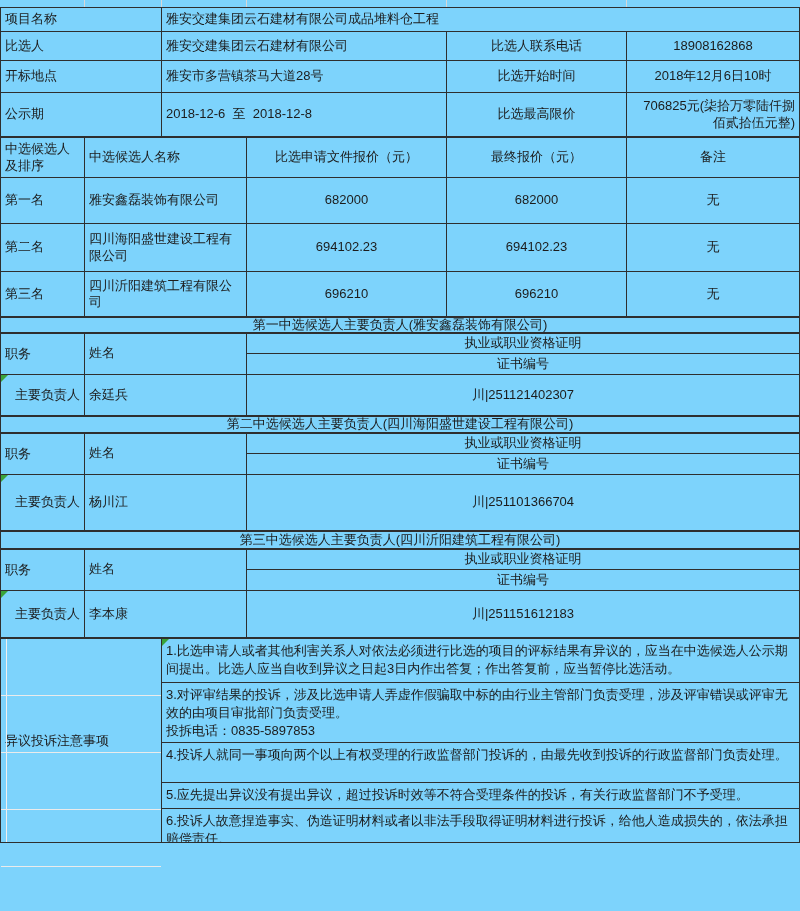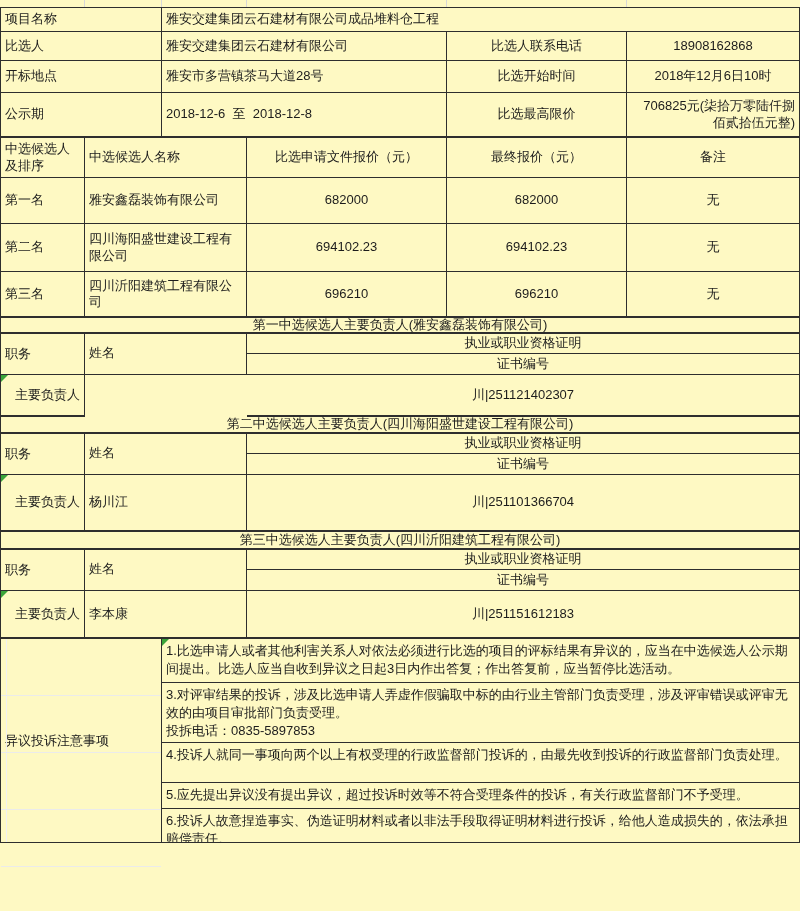--- a/index.html
+++ b/index.html
@@ -3,21 +3,21 @@
 <meta charset="utf-8">
 <style>
   * { box-sizing: border-box; margin: 0; padding: 0; }
   html,body { width: 800px; background: #ffffff; }
   body {
     font-family: "Liberation Sans", "DejaVu Sans", sans-serif;
     color: #1c1c1c;
     font-size: 13px;
     -webkit-font-smoothing: antialiased;
   }
-  .page { width: 800px; height: 911px; position: relative; background:#fef9c3; overflow: hidden; }
+  .page { width: 800px; height: 911px; position: relative; background:#7dd3fc; overflow: hidden; }
   .topstrip { height: 7px; position: relative; }
   .tick { position:absolute; top:0; width:1px; height:7px; background:#d7d7d7; }
   .tbl { width: 800px; border-left: 1px solid #2e2e2e; border-top: 1px solid #2e2e2e; }
   .row { display: flex; width: 799px; }
   .cell {
     border-right: 1px solid #2e2e2e;
     border-bottom: 1px solid #2e2e2e;
     display: flex; align-items: center;
     padding: 1px 4px;
     line-height: 1.25;
@@ -139,20 +139,21 @@
     </div>
     <div class="pgrid" style="grid-template-rows:20px 21px 42px">
       <div class="cell lft gj">职务</div>
       <div class="cell lft gn">姓名</div>
       <div class="cell ctr gc1">执业或职业资格证明</div>
       <div class="cell ctr gc2">证书编号</div>
       <div class="cell lft gjv tk">
           <span class="tri"></span>
           <span>主要负责人</span>
         </div>
+      <div class="cell lft gnv tk">余廷兵</div>
       <div class="cell ctr gcv tk">川|251121402307</div>
     </div>
 
     <div class="row banner-row" style="height:17px">
       <div class="cell ctr tk" style="width:799px">第二中选候选人主要负责人(四川海阳盛世建设工程有限公司)</div>
     </div>
     <div class="pgrid" style="grid-template-rows:20px 21px 57px">
       <div class="cell lft gj">职务</div>
       <div class="cell lft gn">姓名</div>
       <div class="cell ctr gc1">执业或职业资格证明</div>

